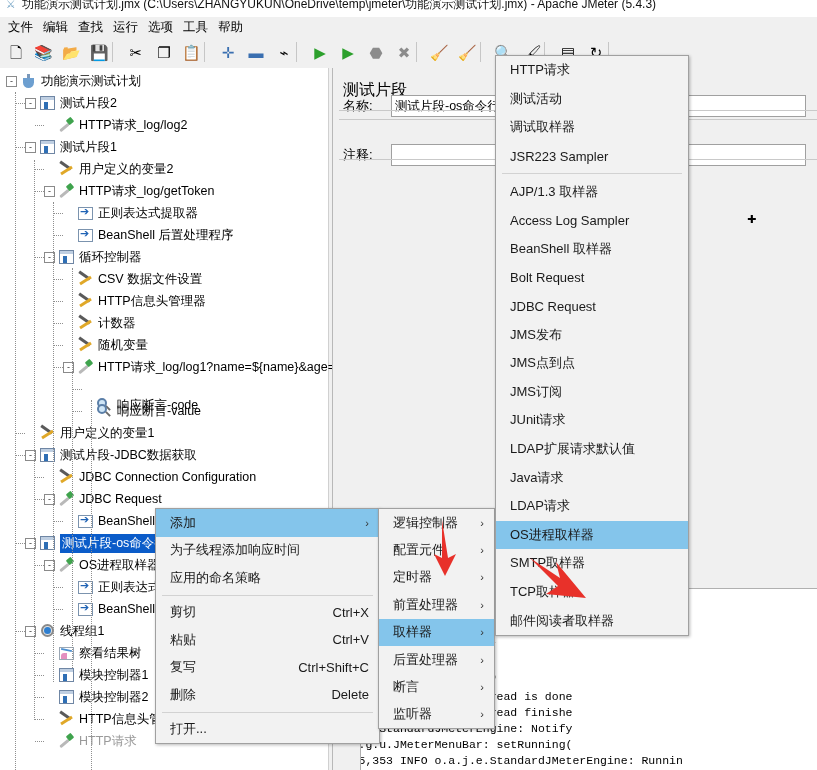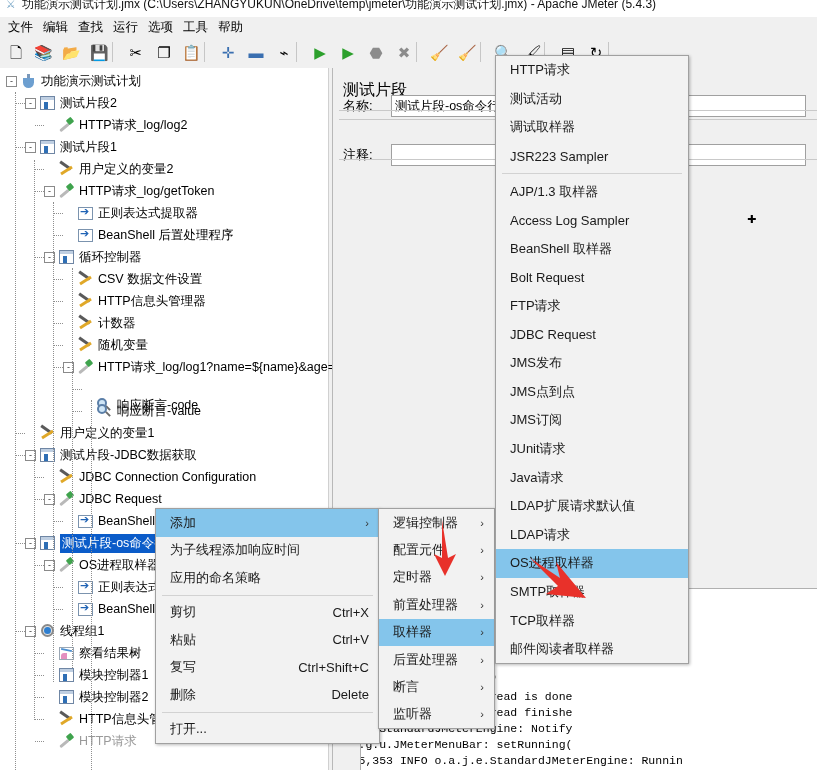--- a/index.html
+++ b/index.html
@@ -633,42 +633,39 @@
     <div class="mi">
       <span>Access Log Sampler</span>
     </div>
     <div class="mi">
       <span>BeanShell 取样器</span>
     </div>
     <div class="mi">
       <span>Bolt Request</span>
     </div>
     <div class="mi">
-      <span>FTP请求</span>
-    </div>
-    <div class="mi">
       <span>JDBC Request</span>
     </div>
     <div class="mi">
       <span>JMS发布</span>
     </div>
     <div class="mi">
       <span>JMS点到点</span>
     </div>
     <div class="mi">
       <span>JMS订阅</span>
     </div>
     <div class="mi">
       <span>JUnit请求</span>
     </div>
     <div class="mi">
+      <span>LDAP扩展请求默认值</span>
+    </div>
+    <div class="mi">
       <span>Java请求</span>
-    </div>
-    <div class="mi">
-      <span>LDAP扩展请求默认值</span>
     </div>
     <div class="mi">
       <span>LDAP请求</span>
     </div>
     <div class="mi hl">
       <span>OS进程取样器</span>
     </div>
     <div class="mi">
       <span>SMTP取样器</span>
     </div>

